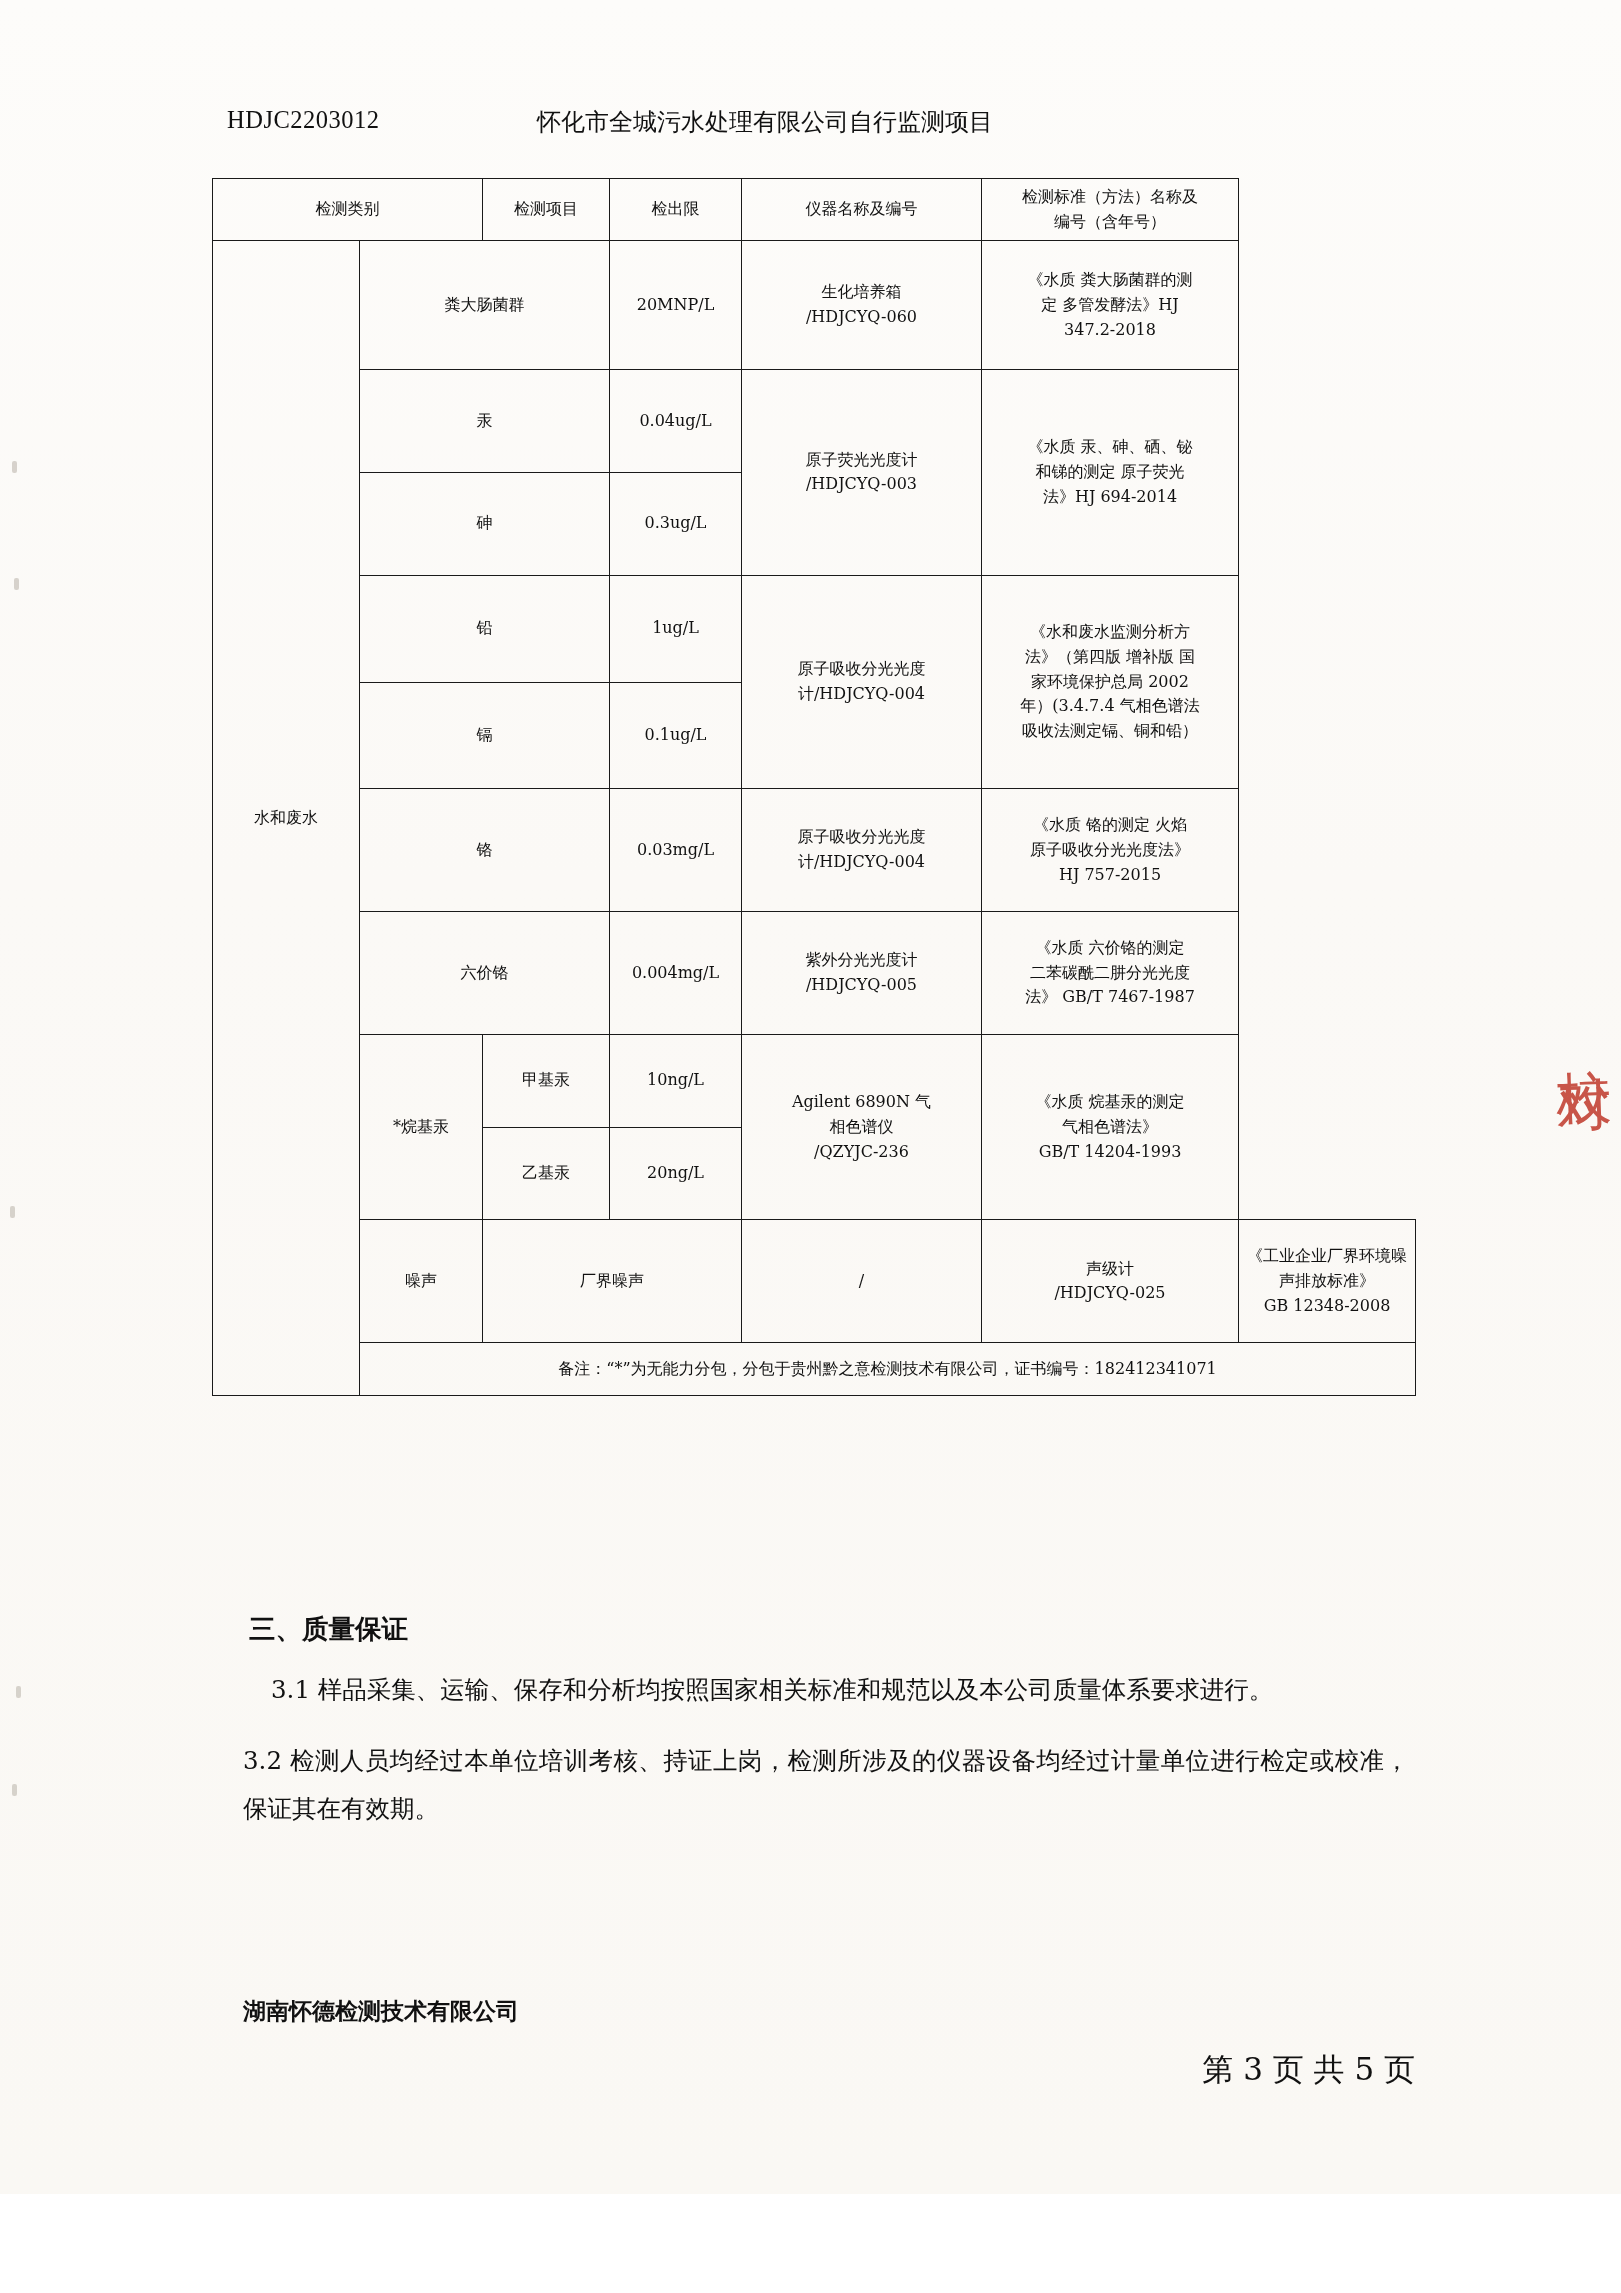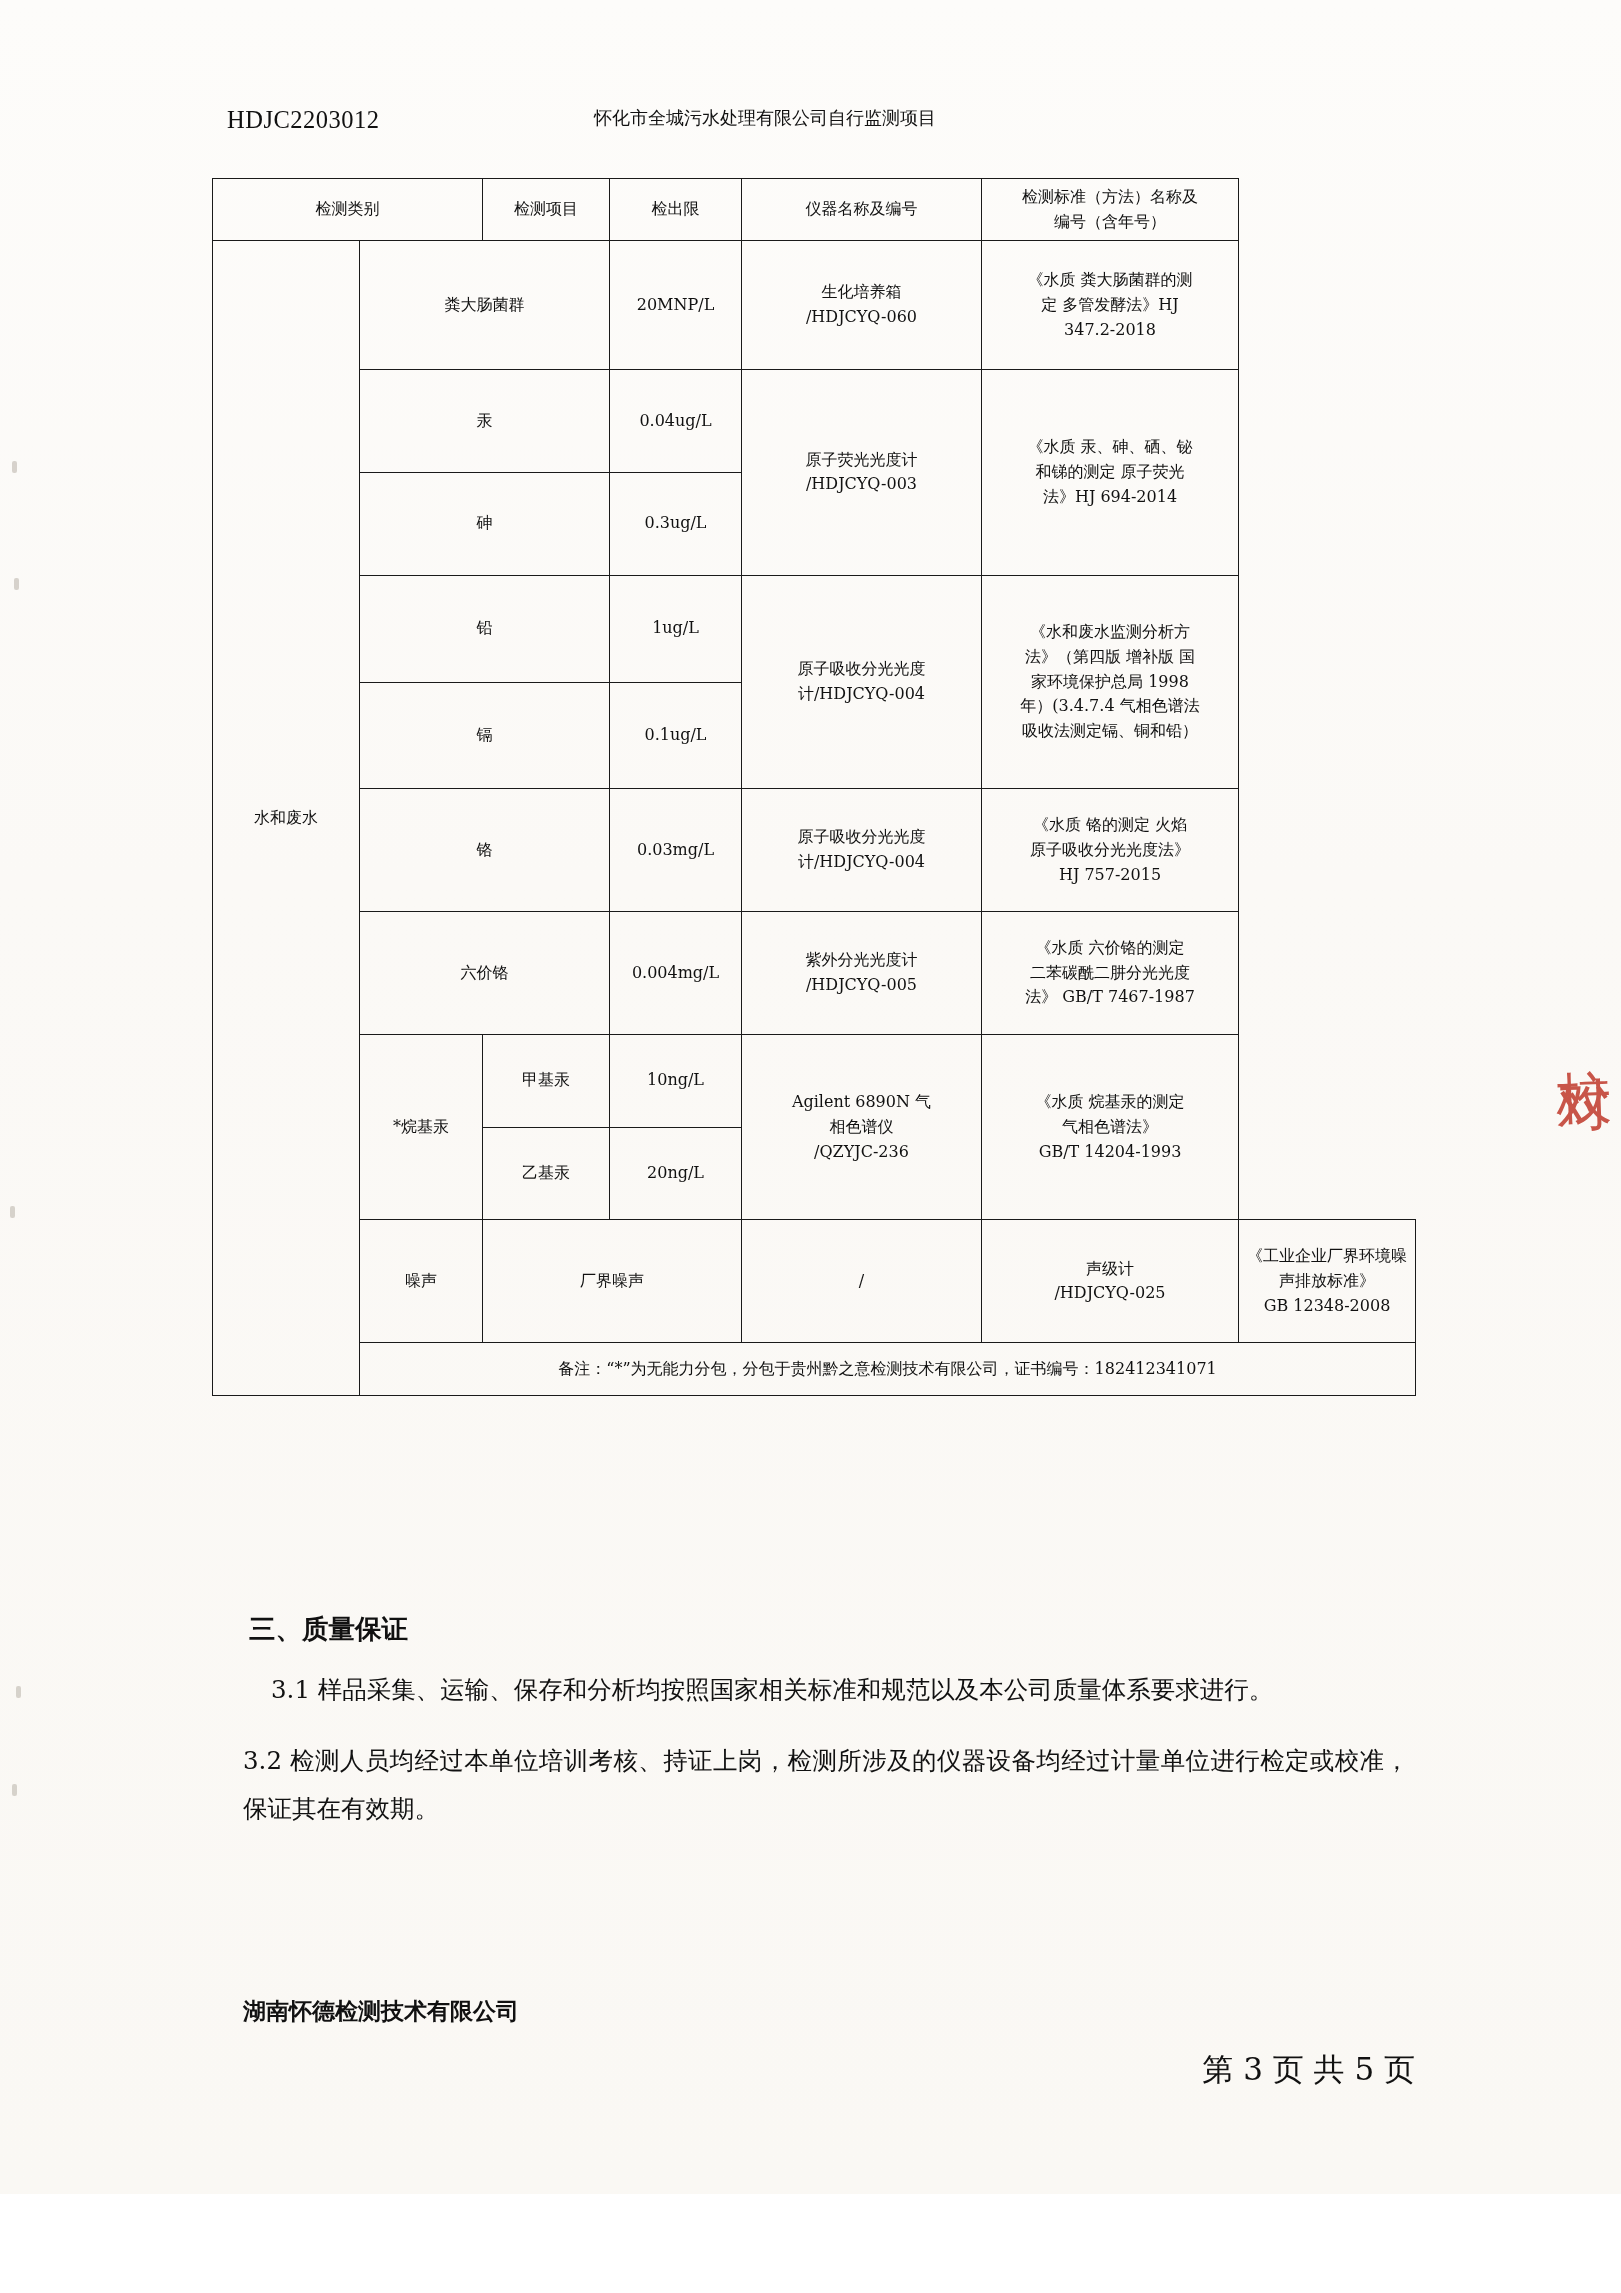--- a/index.html
+++ b/index.html
@@ -48,21 +48,21 @@
     top: 0;
     font-size: 24.5px;
     letter-spacing: 0.5px;
     font-family: "Liberation Serif", serif;
   }
   .hdr .doc-title {
     position: absolute;
     left: 765px;
     top: 0;
     transform: translateX(-50%);
-    font-size: 18px;
+    font-size: 24px;
     font-family: Liberation Mono, monospace;
     white-space: nowrap;
   }
 
   table.main {
     position: absolute;
     left: 212px;
     top: 178px;
     width: 1204px;
     border-collapse: collapse;
@@ -236,21 +236,21 @@
       <tr>
         <td colspan="2" style="height:94px">铅</td>
         <td>1ug/L</td>
         <td class="inst-cell" rowspan="2">
           <span class="two-line">原子吸收分光光度</span>
           <span class="two-line">计/HDJCYQ-004</span>
         </td>
         <td class="std-cell" rowspan="2">
           <span class="two-line">《水和废水监测分析方</span>
           <span class="two-line">法》（第四版 增补版 国</span>
-          <span class="two-line">家环境保护总局 1998</span>
+          <span class="two-line">家环境保护总局 2002</span>
           <span class="two-line">年）(3.4.7.4 气相色谱法</span>
           <span class="two-line">吸收法测定镉、铜和铅）</span>
         </td>
       </tr>
 
       <tr>
         <td colspan="2" style="height:94px">镉</td>
         <td>0.1ug/L</td>
       </tr>
 

